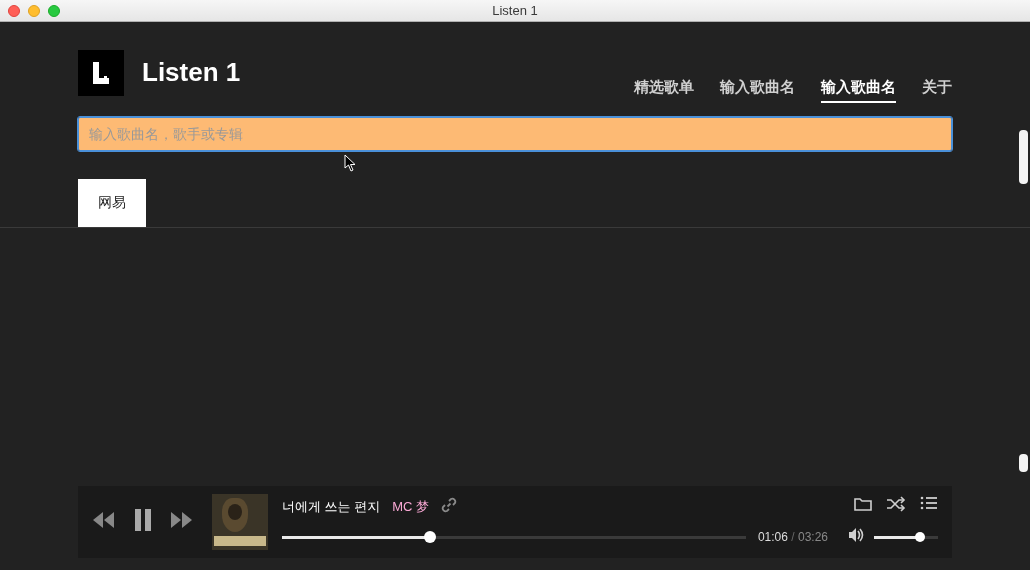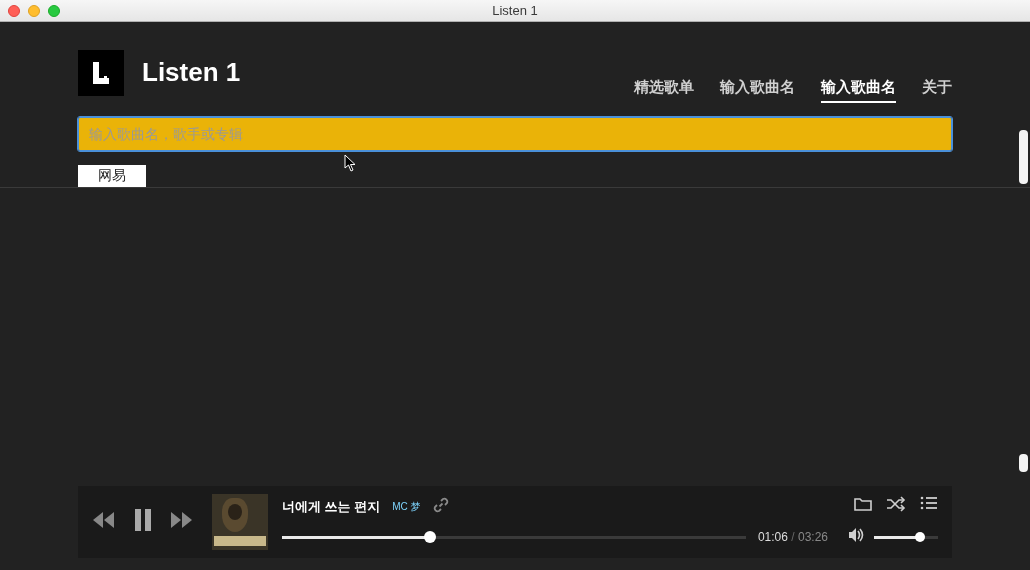--- a/index.html
+++ b/index.html
@@ -15,43 +15,43 @@
     
     .app-window { background: #222222; height: 548px; position: relative; }
     .header { display: flex; align-items: center; padding: 20px 78px 12px 78px; }
     .logo-box { width: 46px; height: 46px; background: #000; display: flex; align-items: center; justify-content: center; margin-right: 18px; }
     .brand-title { color: #fff; font-size: 26px; font-weight: 600; }
     .nav { margin-left: auto; display: flex; gap: 26px; }
     .nav-item { color: #d0d0d0; font-size: 15px; font-weight: 600; cursor: pointer; padding-bottom: 4px; margin-top: 36px; }
     .nav-item.active { color: #fff; border-bottom: 2px solid #fff; }
     
     .search-row { padding: 0 78px; margin-top: 2px; }
-    .search-input { width: 100%; height: 34px; background: #eab308; border: 1px solid #4a90d9; outline: 1px solid #4a90d9; border-radius: 2px; padding: 0 10px; font-size: 14px; color: #333; }
+    .search-input { width: 100%; height: 34px; background: #fdba74; border: 1px solid #4a90d9; outline: 1px solid #4a90d9; border-radius: 2px; padding: 0 10px; font-size: 14px; color: #333; }
     .search-input::placeholder { color: #999; }
     
     .source-tabs { display: flex; padding: 14px 78px 0 78px; border-bottom: 1px solid #3a3a3a; }
-    .source-tab { padding: 2px 20px; font-size: 14px; color: #fff; cursor: pointer; }
+    .source-tab { padding: 15px 20px; font-size: 14px; color: #fff; cursor: pointer; margin-top: 14px; }
     .source-tab.active { background: #fff; color: #222; }
     
     .cursor { position: absolute; left: 344px; top: 132px; pointer-events: none; z-index: 50; }
     .right-scroll { position: absolute; right: 0; top: 108px; bottom: 98px; width: 14px; }
     .right-scroll .sbar { position: absolute; width: 9px; right: 2px; background: #f4f4f4; border-radius: 4px; }
     
     .player { position: absolute; left: 78px; right: 78px; bottom: 12px; height: 72px; background: #1a1a1a; display: flex; align-items: center; padding: 0 14px; }
     .playctrl { display: flex; align-items: center; gap: 18px; }
     .pbtn { color: #888; cursor: pointer; }
     .album { width: 56px; height: 56px; background: #3a3427; margin-left: 18px; position: relative; overflow: hidden; }
     .album::before { content: ""; position: absolute; left: 10px; top: 4px; width: 26px; height: 34px; background: #5a4a30; border-radius: 40% 40% 50% 50%; }
     .album::after { content: ""; position: absolute; left: 16px; top: 10px; width: 14px; height: 16px; background: #2a2218; border-radius: 50%; }
     .album-band { position: absolute; bottom: 4px; left: 2px; right: 2px; height: 10px; background: #c8b88a; font-size: 5px; }
     
     .track-area { flex: 1; margin-left: 14px; display: flex; flex-direction: column; gap: 10px; }
     .track-top { display: flex; align-items: center; gap: 12px; }
-    .track-title { color: #fff; font-size: 13px; font-weight: 700; }
-    .track-artist { color: #7dd3fc; font-size: 10px; }
+    .track-title { color: #fff; font-size: 13px; font-weight: 400; }
+    .track-artist { color: #f9a8d4; font-size: 13px; }
     .link-ico { color: #8a8a8a; }
     
     .progress-row { display: flex; align-items: center; gap: 12px; }
     .progress-bar { flex: 1; height: 3px; background: #3a3a3a; position: relative; }
     .progress-fill { position: absolute; left: 0; top: 0; bottom: 0; background: #eaeaea; }
     .progress-knob { position: absolute; top: 50%; width: 12px; height: 12px; border-radius: 50%; background: #fff; transform: translate(-50%, -50%); }
     .time-text { font-size: 12px; white-space: nowrap; }
     .time-cur { color: #ddd; }
     .time-sep { color: #666; }
     .time-dur { color: #888; }

